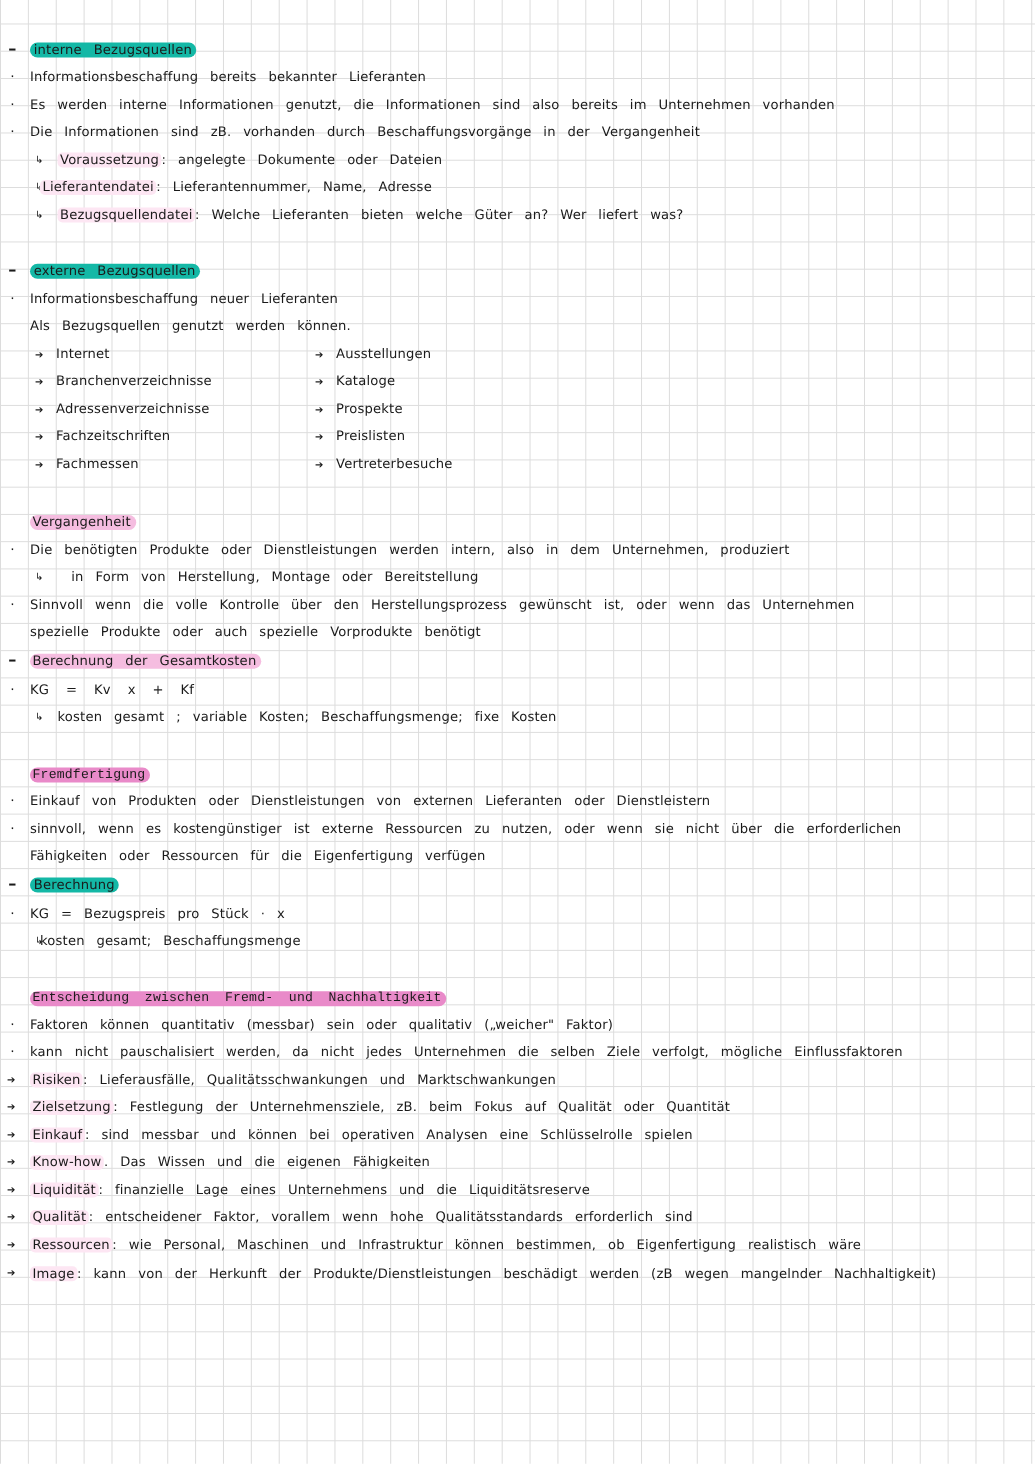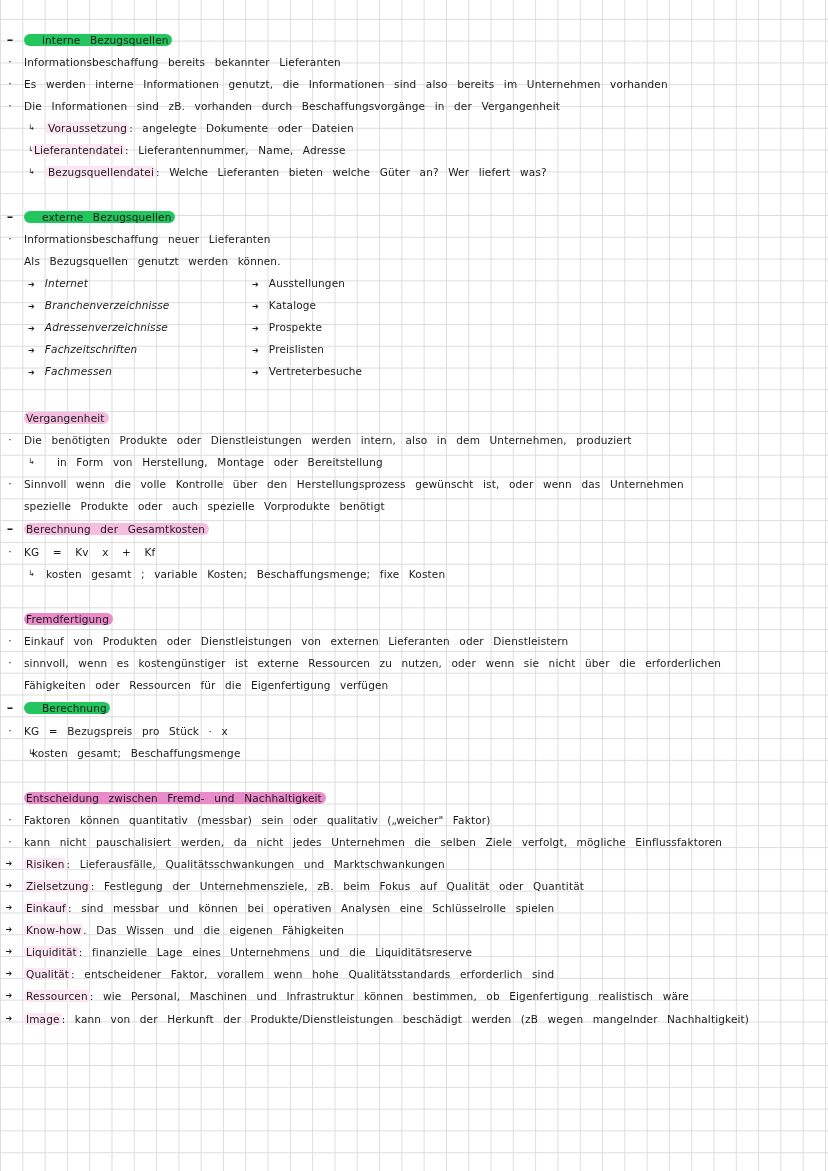--- a/index.html
+++ b/index.html
@@ -56,28 +56,29 @@
   }
   .hl {
     background: #f5bde0;
     border-radius: 8px;
     padding: 0 4px 0 2px;
   }
   .hl-strong {
     background: #e98ac9;
     border-radius: 8px;
     padding: 0 4px 0 2px;
+    font-family: Liberation Mono, monospace;
   }
   .hl-soft {
-    background: #22c55e;
+    background: #14b8a6;
     border-radius: 6px;
-    padding: 0 3px 0 18px;
+    padding: 0 3px 0 3px;
   }
   .term { background: #fde6f3; border-radius: 4px; padding: 0 2px; }
-  .col-left { position: absolute; left: 28px; font-style: italic; }
+  .col-left { position: absolute; left: 28px; }
   .col-right { position: absolute; left: 252px; }
   .col-arrow { font-size: 8px; margin-right: 10px; }
 </style>
 </head>
 <body>
 
 <div class="page">
 
   <div class="line" style="top:29px">
     <span class="marker dash">–</span>

